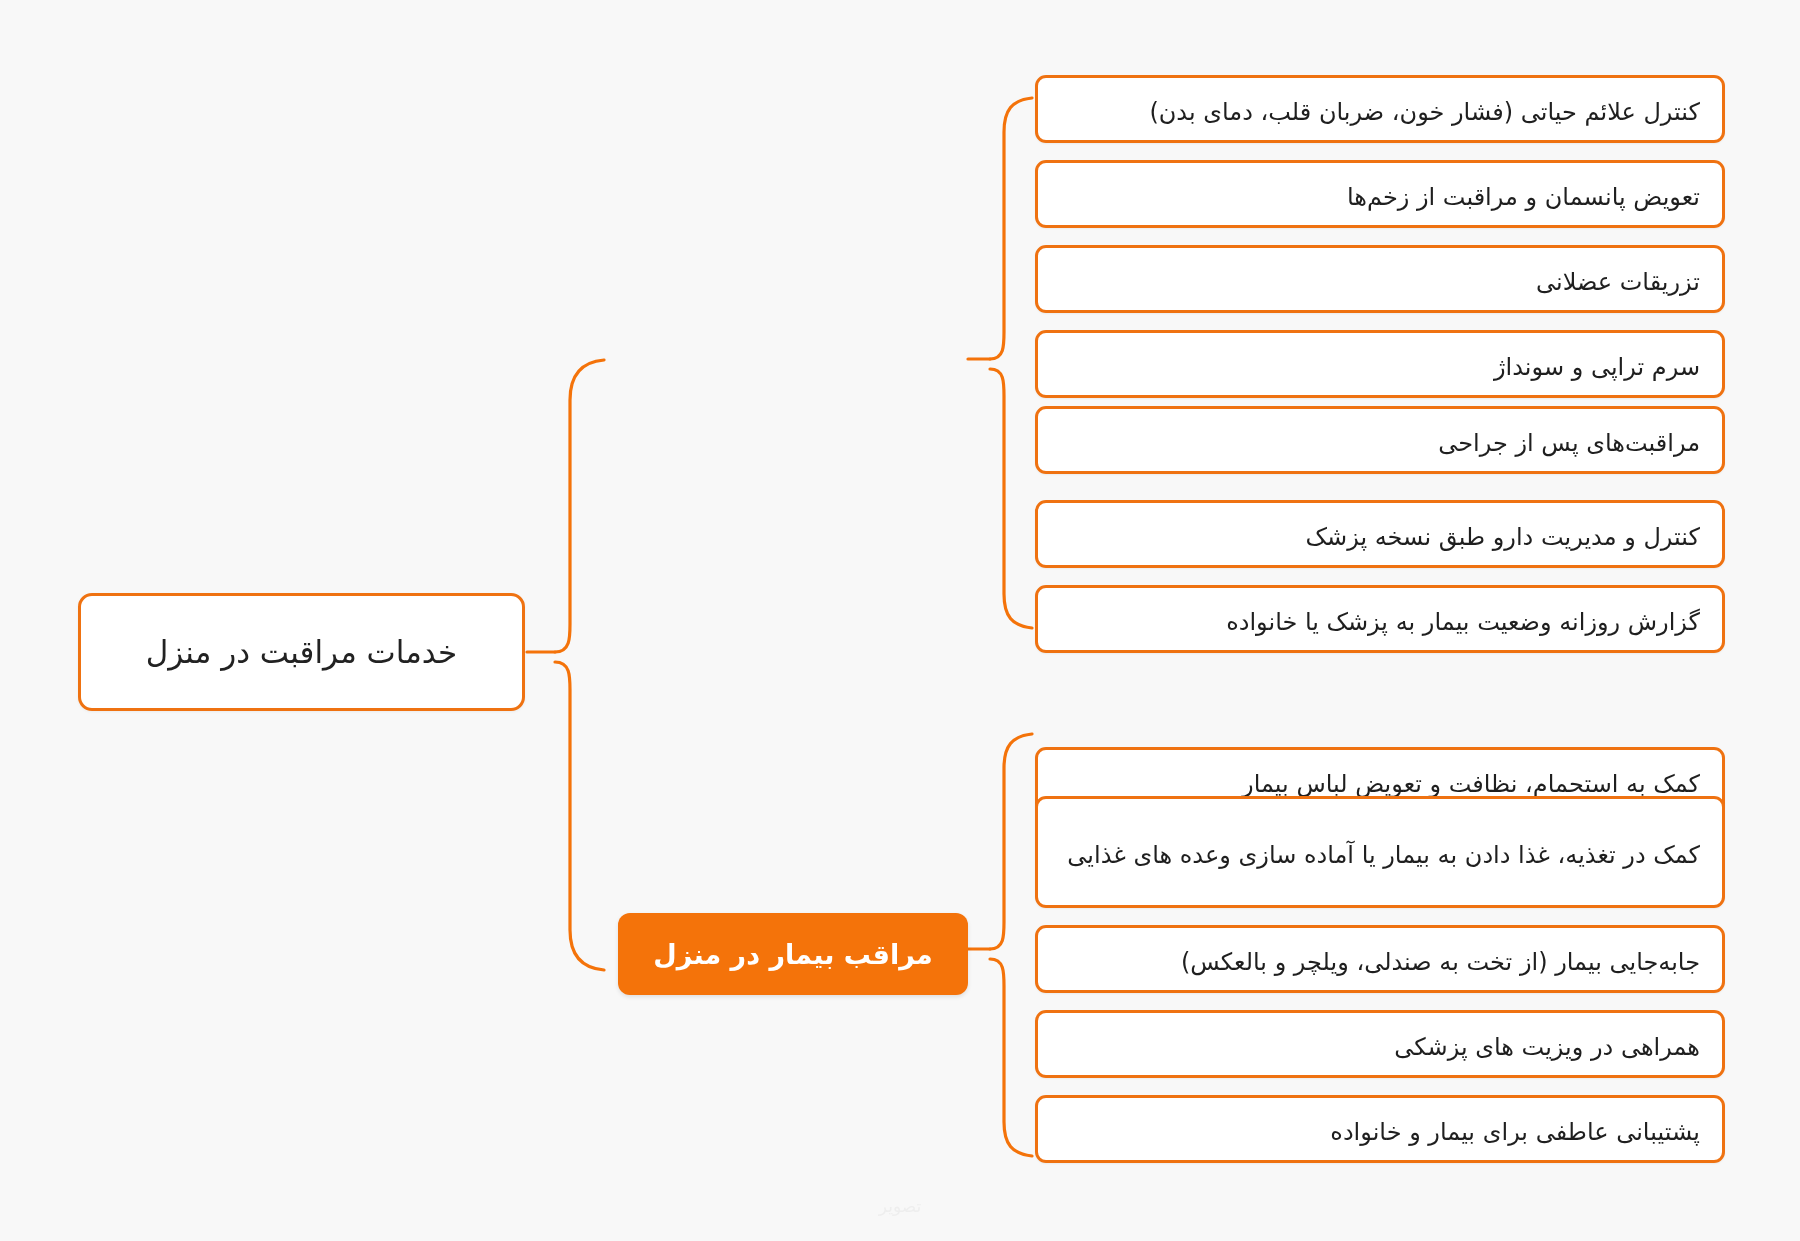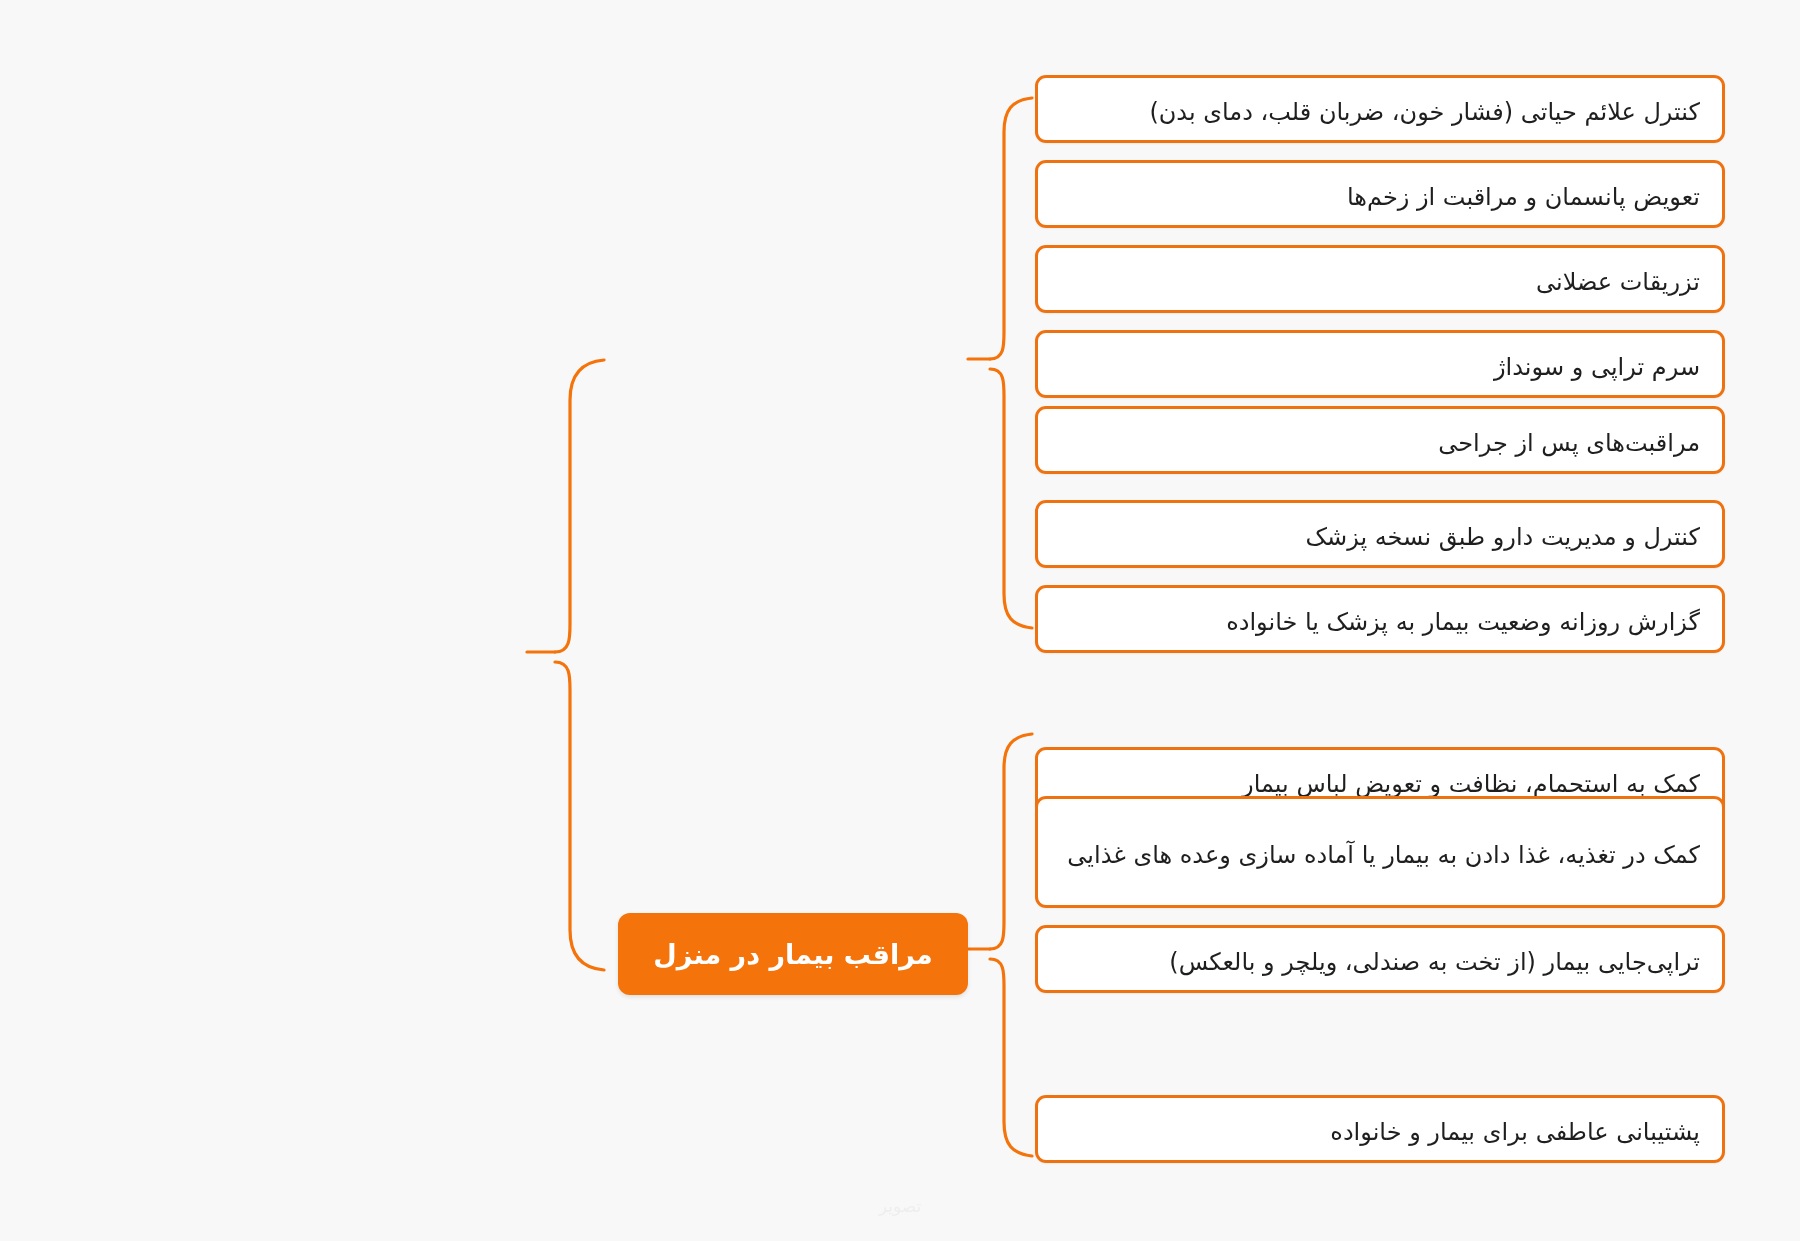--- a/index.html
+++ b/index.html
@@ -144,20 +144,23 @@
                C 1004 949, 1004 936, 1004 922
                L 1004 768
                C 1004 746, 1012 736, 1032 734
                M 990 959
                C 1004 959, 1004 972, 1004 986
                L 1004 1122
                C 1004 1144, 1012 1154, 1032 1156"></path>
     </g>
   </svg>
 
+  <div class="node node-root">
+    <span class="leaf-text">خدمات مراقبت در منزل</span>
+  </div>
 
 
   <div class="node node-leaf leaf-h1" style="top:75px;">
     <span class="leaf-text">کنترل علائم حیاتی (فشار خون، ضربان قلب، دمای بدن)</span>
   </div>
   <div class="node node-leaf leaf-h1" style="top:160px;">
     <span class="leaf-text">تعویض پانسمان و مراقبت از زخم‌ها</span>
   </div>
   <div class="node node-leaf leaf-h1" style="top:245px;">
     <span class="leaf-text">تزریقات عضلانی</span>
@@ -179,21 +182,24 @@
     <span>مراقب بیمار در منزل</span>
   </div>
 
   <div class="node node-leaf leaf-h1" style="top:747px;">
     <span class="leaf-text">کمک به استحمام، نظافت و تعویض لباس بیمار</span>
   </div>
   <div class="node node-leaf leaf-h2" style="top:796px;">
     <span class="leaf-text">کمک در تغذیه، غذا دادن به بیمار یا آماده سازی وعده های غذایی</span>
   </div>
   <div class="node node-leaf leaf-h1" style="top:925px;">
-    <span class="leaf-text">تراپی‌جایی بیمار (از تخت به صندلی، ویلچر و بالعکس)</span>
+    <span class="leaf-text">جابه‌جایی بیمار (از تخت به صندلی، ویلچر و بالعکس)</span>
+  </div>
+  <div class="node node-leaf leaf-h1" style="top:1010px;">
+    <span class="leaf-text">همراهی در ویزیت های پزشکی</span>
   </div>
   <div class="node node-leaf leaf-h1" style="top:1095px;">
     <span class="leaf-text">پشتیبانی عاطفی برای بیمار و خانواده</span>
   </div>
 
   <div class="watermark">تصویر</div>
 
 </div>
 
 </body></html>

